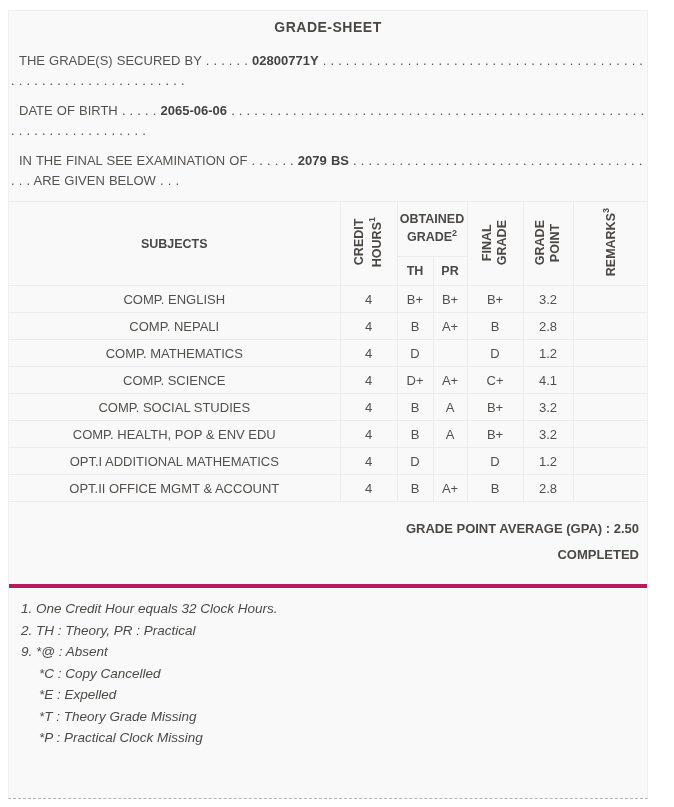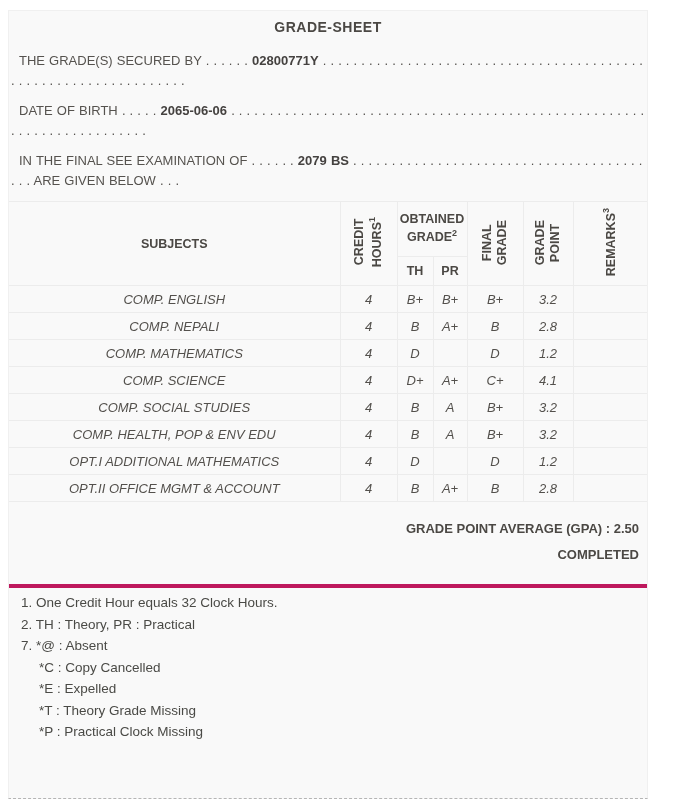--- a/index.html
+++ b/index.html
@@ -87,40 +87,41 @@
   .vtext {
     display: inline-block;
     writing-mode: vertical-rl;
     transform: rotate(180deg);
     white-space: nowrap;
     line-height: 1.2;
     padding: 6px 0;
   }
   .vline { display: block; }
   sup { font-size: 9px; }
-  tbody td { height: 26px; font-style: italic; }
+  tbody td { height: 26px; }
   td.subject {
     text-align: left;
     padding-left: 10px;
   }
   .summary {
     padding: 12px 8px 14px 8px;
     text-align: right;
     border-bottom: 4px solid #be185d;
   }
   .summary p {
     margin: 4px 0;
     font-size: 13px;
     font-weight: 700;
     color: #4b4844;
     line-height: 22px;
   }
   .notes {
-    margin-top: 4px;
+    margin-top: 10px;
     padding-left: 12px;
+    font-style: italic;
   }
   .notes p {
     margin: 0;
     font-size: 13.5px;
     line-height: 21.5px;
     color: #4a4a46;
   }
   .notes p.indent { padding-left: 18px; }
 </style>
 </head>
@@ -281,21 +282,21 @@
       <p>
         <span>GRADE POINT AVERAGE (GPA) :</span>
         <span>2.50</span>
       </p>
       <p>COMPLETED</p>
     </div>
 
     <div class="notes">
       <p>1. One Credit Hour equals 32 Clock Hours.</p>
       <p>2. TH : Theory, PR : Practical</p>
-      <p>7. *@ : Absent</p>
+      <p>9. *@ : Absent</p>
       <p class="indent">*C : Copy Cancelled</p>
       <p class="indent">*E : Expelled</p>
       <p class="indent">*T : Theory Grade Missing</p>
       <p class="indent">*P : Practical Clock Missing</p>
     </div>
 
   </div>
 </div>
 
 </body></html>

